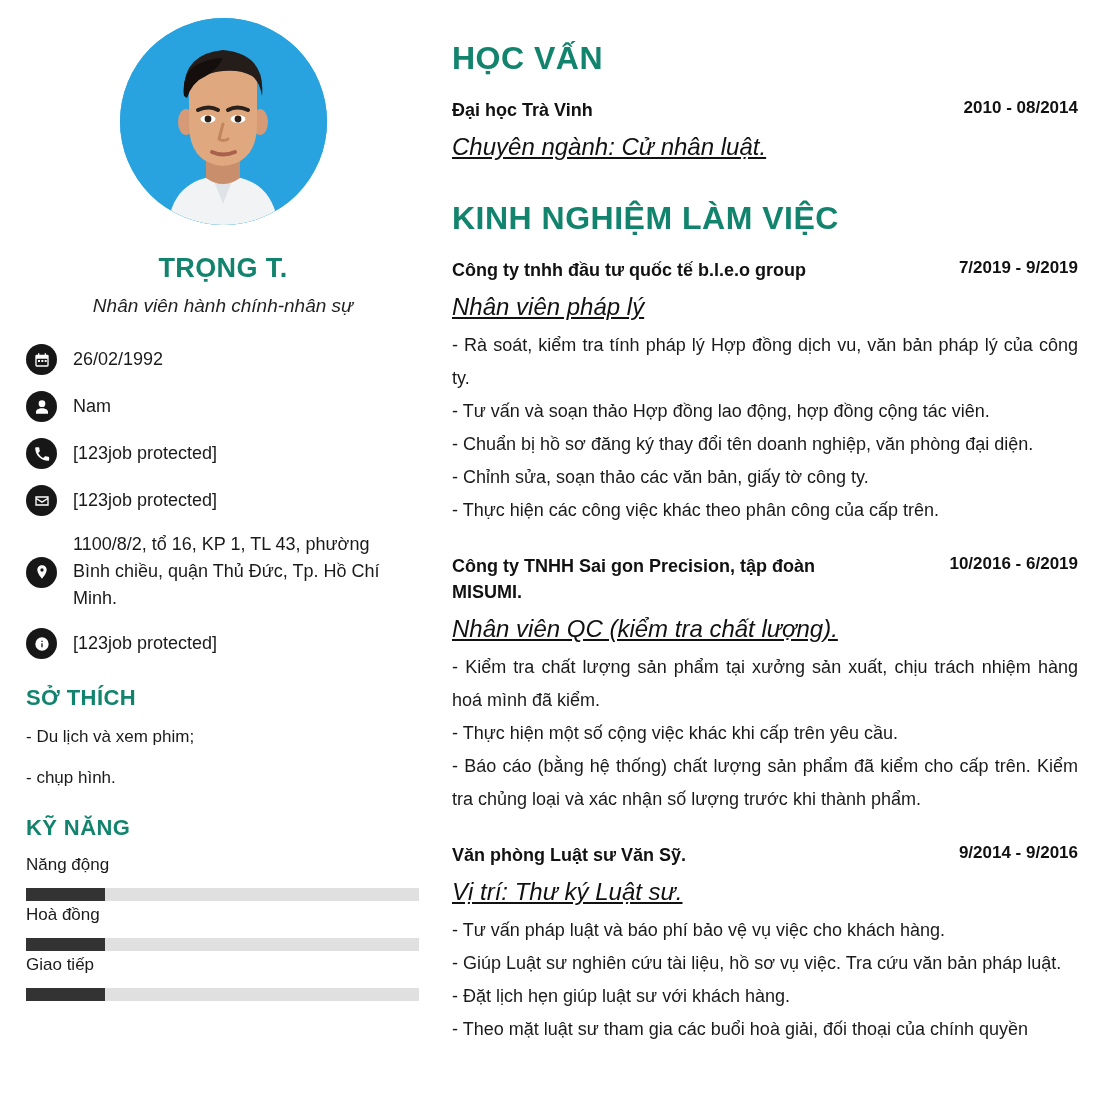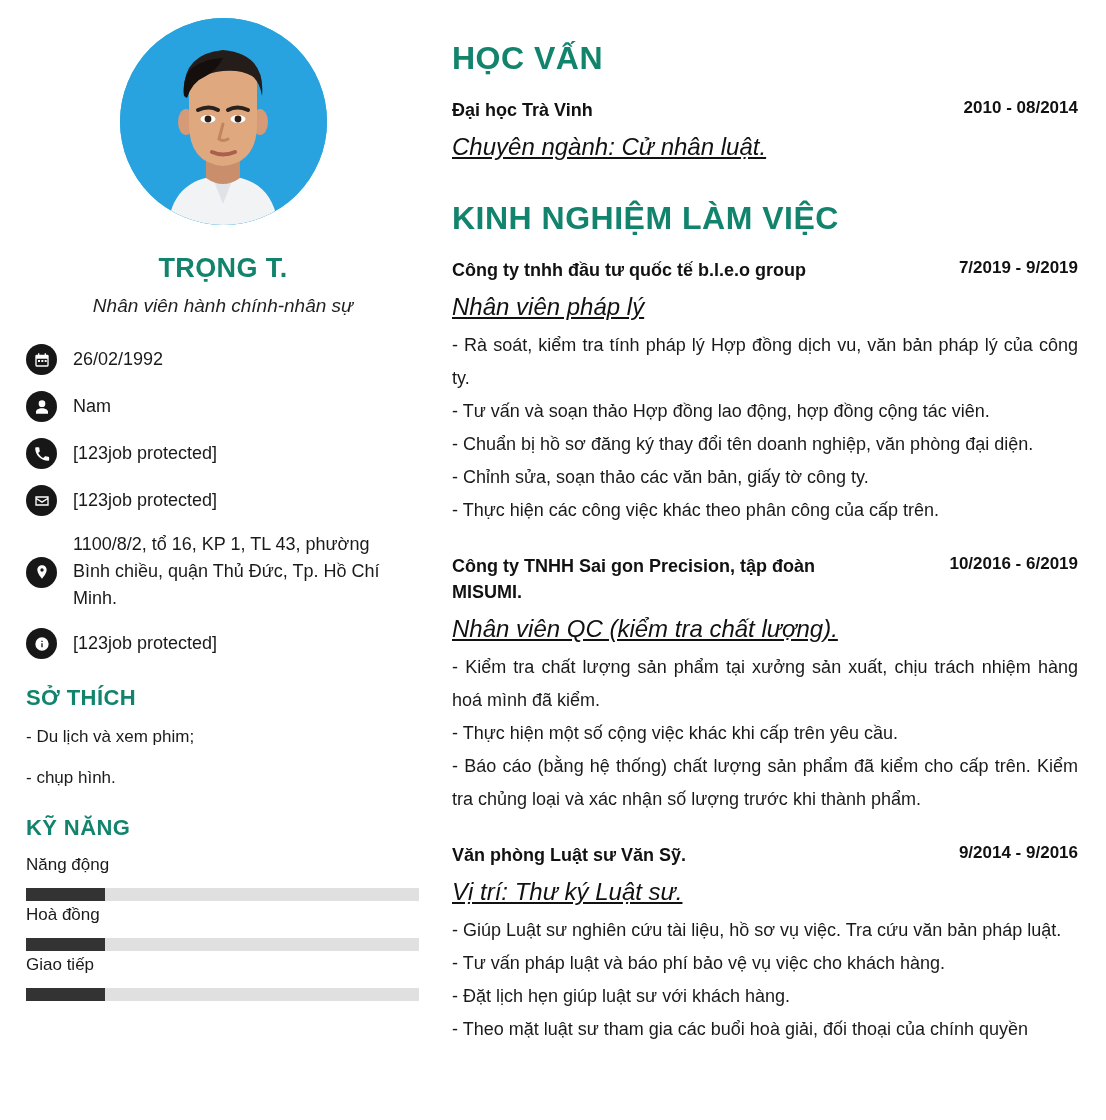--- a/index.html
+++ b/index.html
@@ -347,22 +347,22 @@
 
     <div class="entry-gap"></div>
 
     <div class="entry">
       <div class="entry-head">
         <div class="entry-title">Văn phòng Luật sư Văn Sỹ.</div>
         <div class="entry-date">9/2014 - 9/2016</div>
       </div>
       <div class="entry-sub">Vị trí: Thư ký Luật sư.</div>
       <div class="bullets">
+        <p class="bullet"> - Tư vấn pháp luật và báo phí bảo vệ vụ việc cho khách hàng.</p>
         <p class="bullet">  - Giúp Luật sư nghiên cứu tài liệu, hồ sơ vụ việc. Tra cứu văn bản pháp luật.</p>
-        <p class="bullet"> - Tư vấn pháp luật và báo phí bảo vệ vụ việc cho khách hàng.</p>
         <p class="bullet"> - Đặt lịch hẹn giúp luật sư với khách hàng.</p>
         <p class="bullet"> - Theo mặt luật sư tham gia các buổi hoà giải, đối thoại của chính quyền</p>
       </div>
     </div>
 
   </main>
 
 </div>
 
 </body></html>

